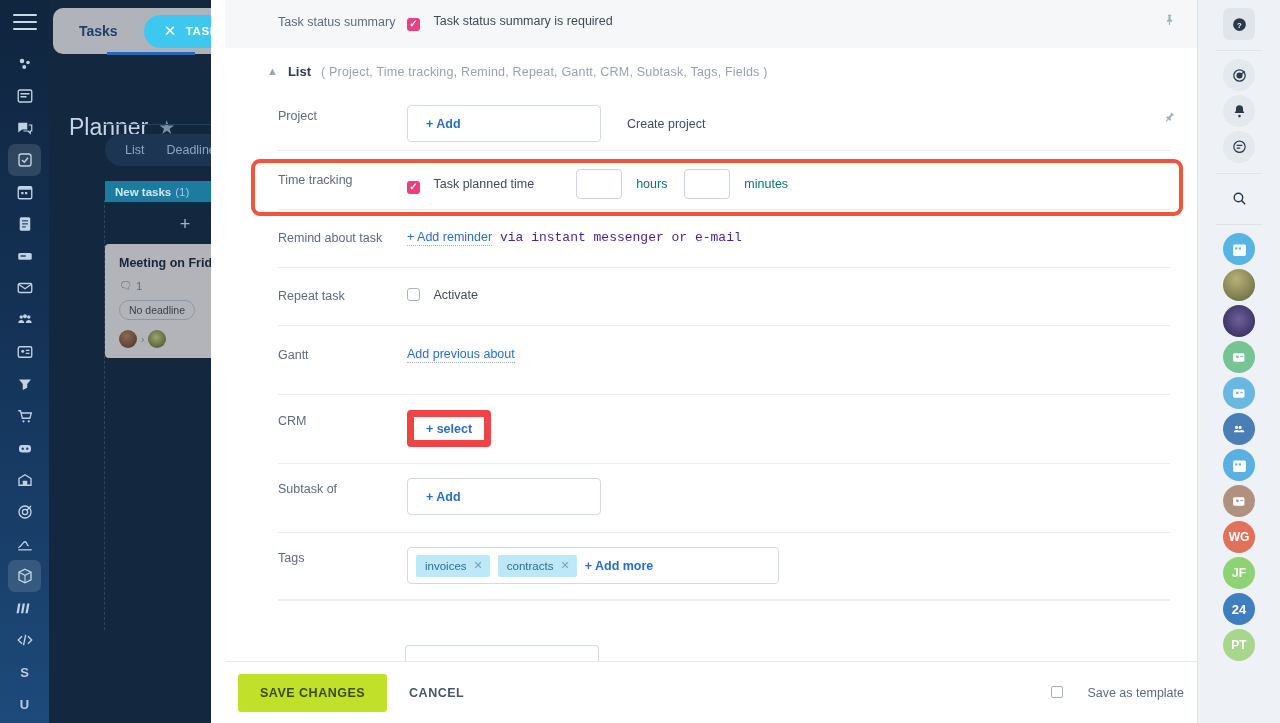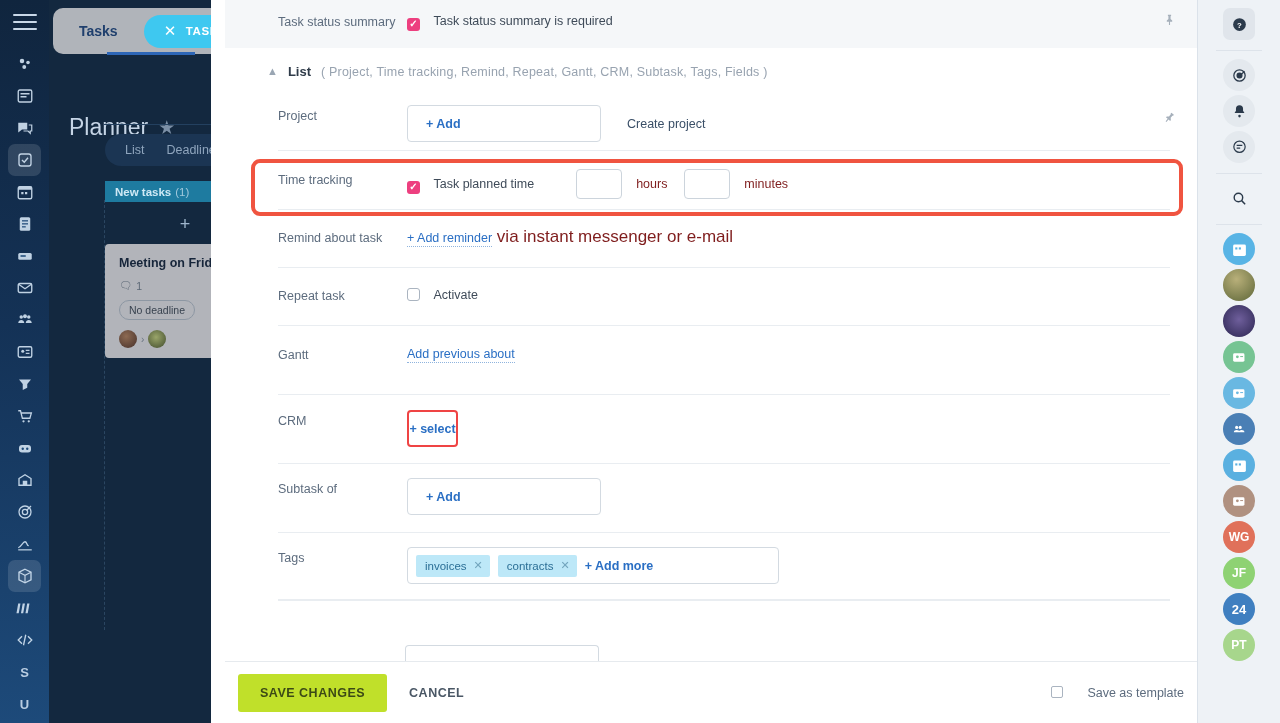--- a/index.html
+++ b/index.html
@@ -124,34 +124,34 @@
   .cb-text { font-size:12.5px; color:#3f4b59; margin-left:9px; }
 
   .pin { position:absolute; right:35px; top:18px; color:#a6b0bb; font-size:13px; }
 
   .btn-add {
     width:194px; height:37px; border:1px solid #d3dae1; border-radius:4px;
     background:#fff; color:#2a6fc4; font-size:12.5px; font-weight:700;
     display:flex; align-items:center; padding-left:18px;
   }
   .btn-sel {
-    width:51px; height:37px; border:2px solid #ef4444; border-radius:4px;
+    width:84px; height:37px; border:7px solid #ef4444; border-radius:4px;
     background:#fff; color:#2a6fc4; font-size:12.5px; font-weight:700;
     display:flex; align-items:center; justify-content:center; gap:5px;
   }
   .lnk-plain { color:#3a4f67; font-size:12.5px; }
   .lnk-dash { color:#2a6fc4; font-size:12.5px; border-bottom:1px dotted #8fb4de;
               padding-bottom:1px; }
-  .muted-tail { color:#7f1d1d; font-size:17px; }
+  .muted-tail { color:#4c1d95; font-size:13px;font-family:Liberation Mono, monospace; }
 
   .num-in {
     width:46px; height:30px; border:1px solid #ccd4dc; border-radius:4px;
     background:#fff; display:inline-block; vertical-align:middle;
   }
-  .unit { font-size:12.5px; color:#7f1d1d; margin:0 12px 0 10px; vertical-align:middle;}
+  .unit { font-size:12.5px; color:#0f766e; margin:0 12px 0 10px; vertical-align:middle;}
 
   .tags-box {
     width:372px; min-height:37px; border:1px solid #d3dae1; border-radius:4px;
     background:#fff; display:flex; align-items:center; padding:0 8px; gap:8px;
   }
   .tag {
     background:#bde8f8; color:#2b6f96; font-size:11.5px; height:22px;
     display:flex; align-items:center; gap:7px; padding:0 7px 0 9px; border-radius:2px;
   }
   .tag .xx { color:#72a5bd; font-size:11px; }

